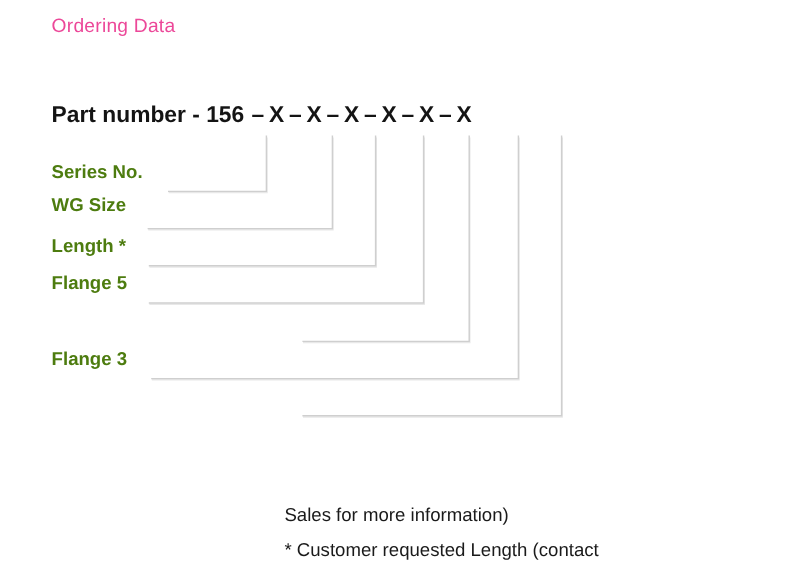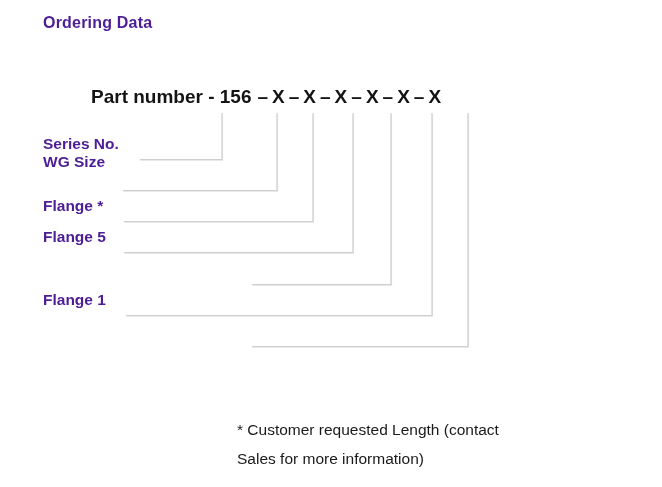--- a/index.html
+++ b/index.html
@@ -22,48 +22,48 @@
     width: 662px;
     height: 487px;
   }
 
   
   .section-title {
     position: absolute;
     left: 43px;
     top: 14px;
     font-size: 16px;
-    font-weight: bold;
-    color: #4c1d95;
+    font-weight: normal;
+    color: #ec4899;
     letter-spacing: 0.2px;
     white-space: nowrap;
   }
 
   
   .partnumber-row {
     position: absolute;
     left: 43px;
     top: 86px;
     font-size: 19px;
     font-weight: bold;
     color: #141414;
     white-space: nowrap;
     letter-spacing: 0px;
   }
-  .partnumber-row .pn-prefix { margin-right: 2px; margin-left: 48px; }
+  .partnumber-row .pn-prefix { margin-right: 2px; }
   .partnumber-row .pn-dash { padding: 0 4px; }
   .partnumber-row .pn-x { }
 
   
   .label-item {
     position: absolute;
     left: 43px;
     font-size: 15.5px;
     font-weight: bold;
-    color: #4c1d95;
+    color: #4d7c0f;
     white-space: nowrap;
     line-height: 20px;
   }
 
   
   #leader-svg {
     position: absolute;
     left: 0;
     top: 0;
     width: 662px;
@@ -118,28 +118,28 @@
     <path d="M 123 190.5 H 277 V 113"></path>
     <path d="M 124 221.5 H 313 V 113"></path>
     <path d="M 124 252.5 H 353 V 113"></path>
     <path d="M 252 284.5 H 391 V 113"></path>
     <path d="M 126 315.5 H 432 V 113"></path>
     <path d="M 252 346.5 H 468 V 113"></path>
   </svg>
 
   <div class="label-item" style="top:134px">Series No.</div>
 
-  <div class="label-item" style="top:152px">WG Size</div>
+  <div class="label-item" style="top:162px">WG Size</div>
 
-  <div class="label-item" style="top:196px">Flange *</div>
+  <div class="label-item" style="top:196px">Length *</div>
 
   <div class="label-item" style="top:227px">Flange 5</div>
 
 
-  <div class="label-item" style="top:290px">Flange 1</div>
+  <div class="label-item" style="top:290px">Flange 3</div>
 
 
   <div class="footnote">
+    <span class="footnote-line">Sales for more information)</span>
     <span class="footnote-line">* Customer requested Length (contact</span>
-    <span class="footnote-line">Sales for more information)</span>
   </div>
 
 </div>
 
 </body></html>

